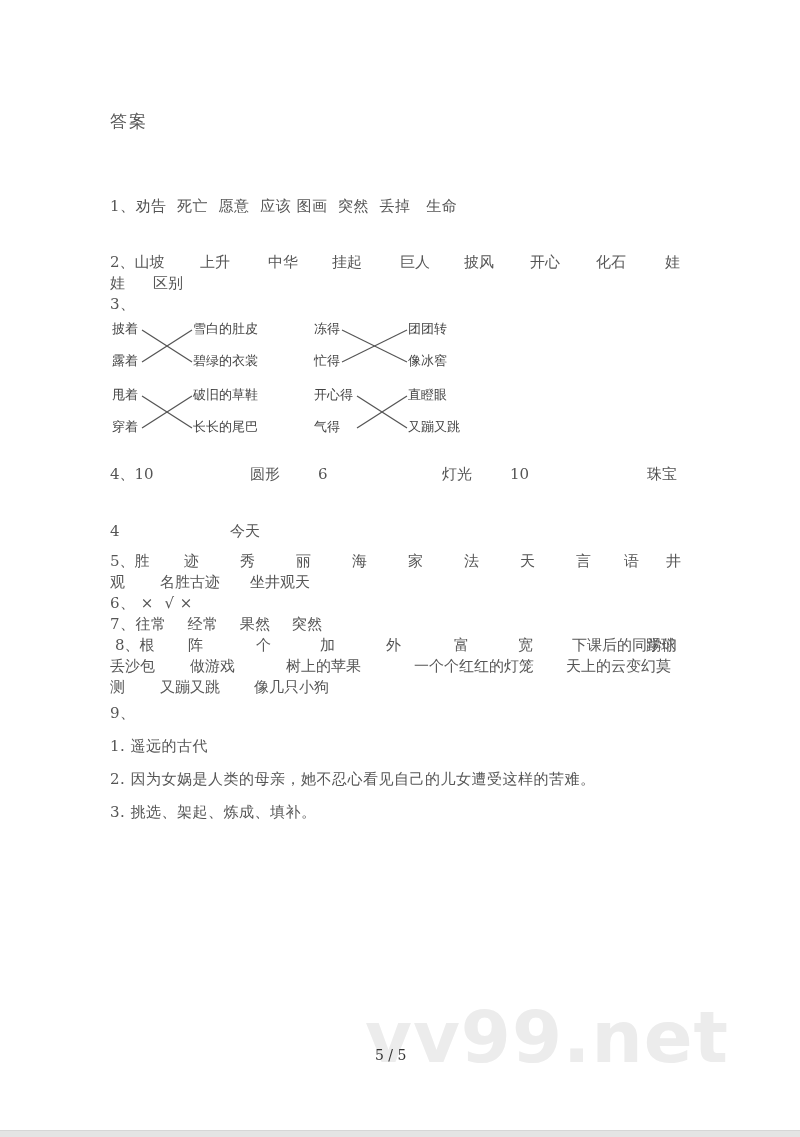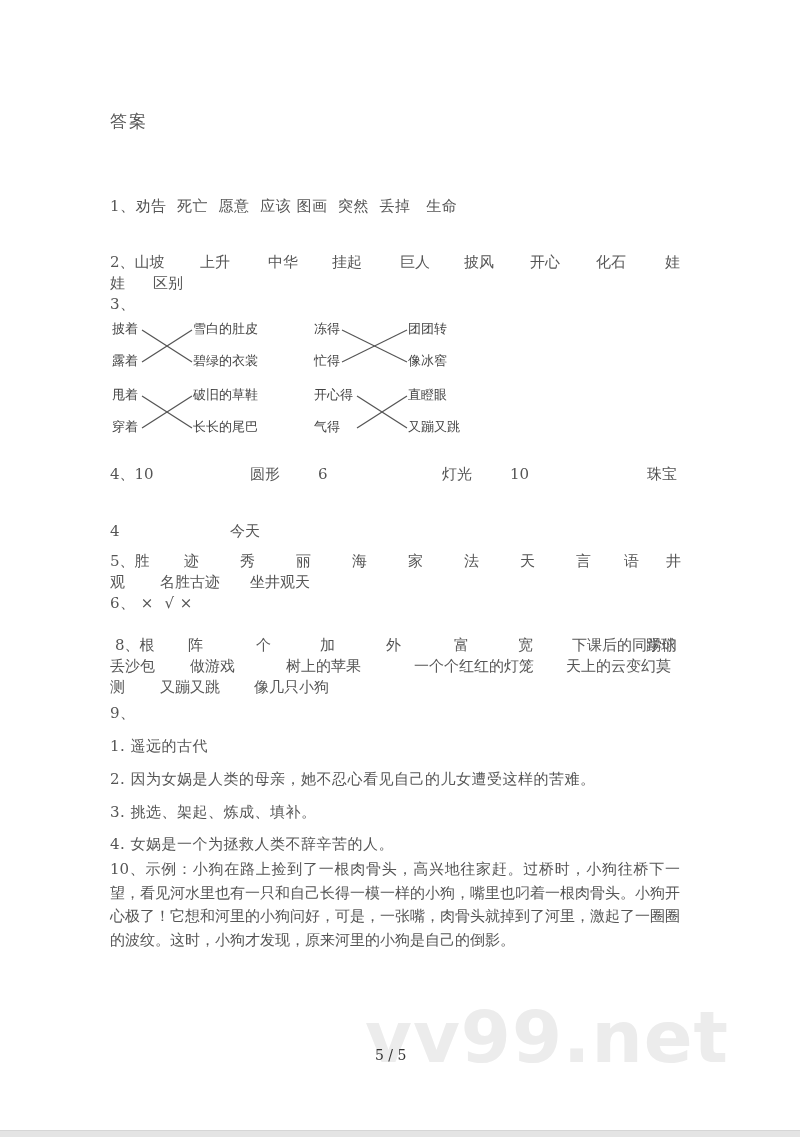--- a/index.html
+++ b/index.html
@@ -103,20 +103,21 @@
     <span style="left:466px">言</span>
     <span style="left:514px">语</span>
     <span style="left:556px">井</span>
   </div>
   <div class="row" style="top:572px;">
     <span style="left:0">观</span>
     <span style="left:50px">名胜古迹</span>
     <span style="left:140px">坐井观天</span>
   </div>
   <div class="line" style="top:593px;">6、 ×  √ ×</div>
+  <div class="line" style="top:614px;">7、往常    经常    果然    突然</div>
 
   <div class="row" style="top:635px;">
     <span style="left:5px">8、根</span>
     <span style="left:78px">阵</span>
     <span style="left:146px">个</span>
     <span style="left:210px">加</span>
     <span style="left:276px">外</span>
     <span style="left:344px">富</span>
     <span style="left:408px">宽</span>
     <span style="left:462px">下课后的同学们</span>
@@ -132,20 +133,18 @@
   <div class="row" style="top:677px;">
     <span style="left:0">测</span>
     <span style="left:50px">又蹦又跳</span>
     <span style="left:144px">像几只小狗</span>
   </div>
 
   <div class="line" style="top:703px;">9、</div>
   <div class="line" style="top:736px;">1. 遥远的古代</div>
   <div class="line" style="top:769px;text-align:center;">2. 因为女娲是人类的母亲，她不忍心看见自己的儿女遭受这样的苦难。</div>
   <div class="line" style="top:802px;">3. 挑选、架起、炼成、填补。</div>
-  <div class="line" style="top:834px;">4. 女娲是一个为拯救人类不辞辛苦的人。</div>
 
-  <div class="para" style="top:858px;">10、示例：小狗在路上捡到了一根肉骨头，高兴地往家赶。过桥时，小狗往桥下一望，看见河水里也有一只和自己长得一模一样的小狗，嘴里也叼着一根肉骨头。小狗开心极了！它想和河里的小狗问好，可是，一张嘴，肉骨头就掉到了河里，激起了一圈圈的波纹。这时，小狗才发现，原来河里的小狗是自己的倒影。</div>
 
   <div class="watermark">vv99.net</div>
   <div class="pagenum">5 / 5</div>
 </div>
 <div class="bottom-edge"></div>
 
 </body></html>

